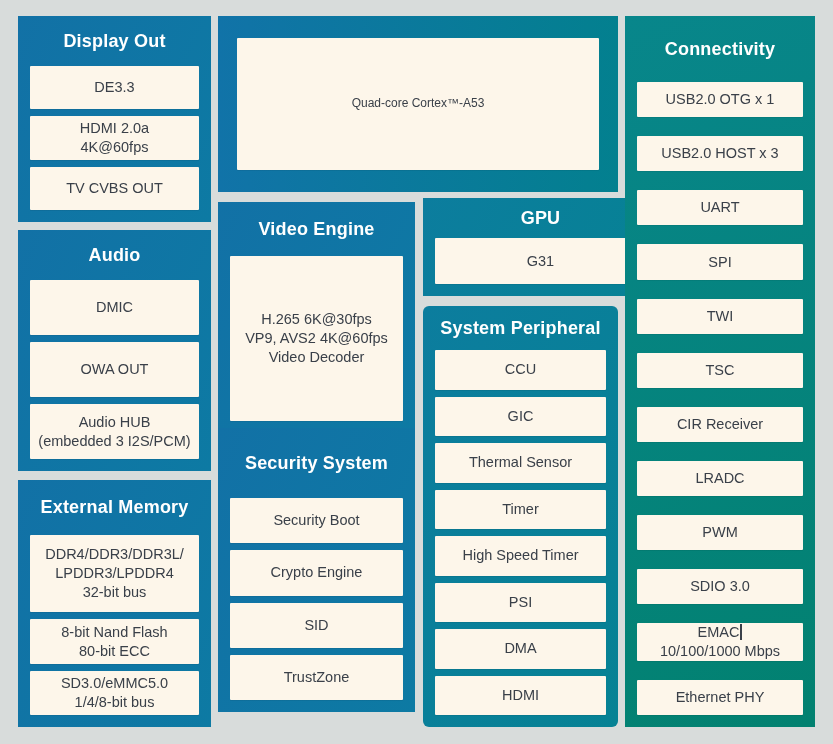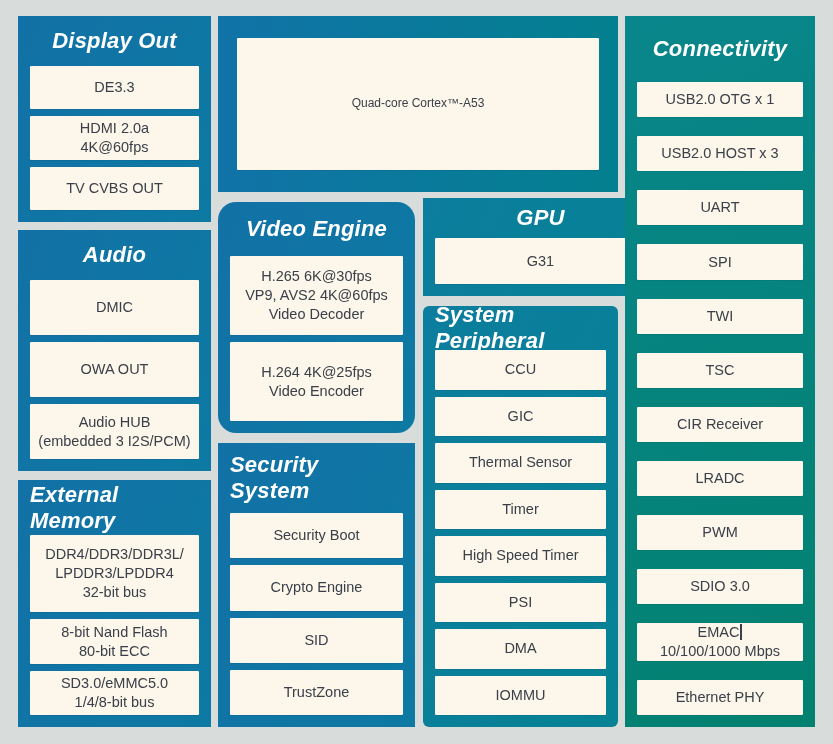--- a/index.html
+++ b/index.html
@@ -26,23 +26,22 @@
   .theme-teal  { background: linear-gradient(115deg, var(--teal1, #0c7d9e), var(--teal2, #068294)); }
   .theme-green { background: linear-gradient(155deg, var(--green1, #08868b), var(--green2, #028170)); }
 
   .panel-title {
     flex: 0 0 auto;
     display: flex;
     align-items: center;
     justify-content: center;
     color: var(--title-text, #ffffff);
     font-weight: bold;
-    font-size: 22px;
+    font-size: 18px;
     letter-spacing: 0.2px;
-    font-style: italic;
   }
   .panel-body {
     flex: 1 1 auto;
     display: flex;
     flex-direction: column;
     gap: 7px;
   }
   .cell {
     background: var(--cream, #fdf6ea);
     color: var(--cell-text, #3a4049);
@@ -80,24 +79,24 @@
 
   #cortex-banner {
     position: absolute;
     left: 218px; top: 16px; width: 400px; height: 176px;
     background: linear-gradient(90deg, var(--cortex1, #1173a8), var(--cortex2, #03808f));
     box-sizing: border-box;
     padding: 22px 19px;
   }
   #cortex-banner .cell { width: 100%; height: 100%; font-size: 12px; box-sizing: border-box; }
 
-  #panel-video-engine     { left: 218px; top: 202px; width: 197px; height: 231px; border-radius: 18px; }
+  #panel-video-engine     { left: 218px; top: 202px; width: 197px; height: 231px; }
   #panel-video-engine .panel-title { height: 54px; }
 
-  #panel-security-system  { left: 218px; top: 443px; width: 197px; height: 284px; }
+  #panel-security-system  { left: 218px; top: 428px; width: 197px; height: 284px; }
   #panel-security-system .panel-title { height: 70px; }
 
   #panel-gpu              { left: 423px; top: 198px; width: 235px; height: 98px; }
   #panel-gpu .panel-title { height: 40px; }
 
   #panel-system-peripheral{ left: 423px; top: 306px; width: 195px; height: 421px; border-radius: 6px; }
   #panel-system-peripheral .panel-title { height: 44px; }
 
   #panel-connectivity     { left: 625px; top: 16px;  width: 190px; height: 711px; }
   #panel-connectivity .panel-title { height: 66px; }
@@ -163,24 +162,20 @@
       </div>
     </section>
   <section id="panel-video-engine" class="panel theme-blue">
       <div class="panel-title">Video Engine</div>
       <div class="panel-body">
         <div class="cell">
           <div class="line"><span>H.265 6K@30fps</span></div>
           <div class="line"><span>VP9, AVS2 4K@60fps</span></div>
           <div class="line"><span>Video Decoder</span></div>
         </div>
-        <div class="cell">
-          <div class="line"><span>H.264 4K@25fps</span></div>
-          <div class="line"><span>Video Encoder</span></div>
-        </div>
       </div>
     </section>
   <section id="panel-security-system" class="panel theme-blue">
       <div class="panel-title">Security System</div>
       <div class="panel-body">
         <div class="cell">
           <div class="line"><span>Security Boot</span></div>
         </div>
         <div class="cell">
           <div class="line"><span>Crypto Engine</span></div>
@@ -219,21 +214,21 @@
         <div class="cell">
           <div class="line"><span>High Speed Timer</span></div>
         </div>
         <div class="cell">
           <div class="line"><span>PSI</span></div>
         </div>
         <div class="cell">
           <div class="line"><span>DMA</span></div>
         </div>
         <div class="cell">
-          <div class="line"><span>IOMMU</span></div>
+          <div class="line"><span>HDMI</span></div>
         </div>
       </div>
     </section>
   <section id="panel-connectivity" class="panel theme-green">
       <div class="panel-title">Connectivity</div>
       <div class="panel-body">
         <div class="cell">
           <div class="line"><span>USB2.0 OTG x 1</span></div>
         </div>
         <div class="cell">

